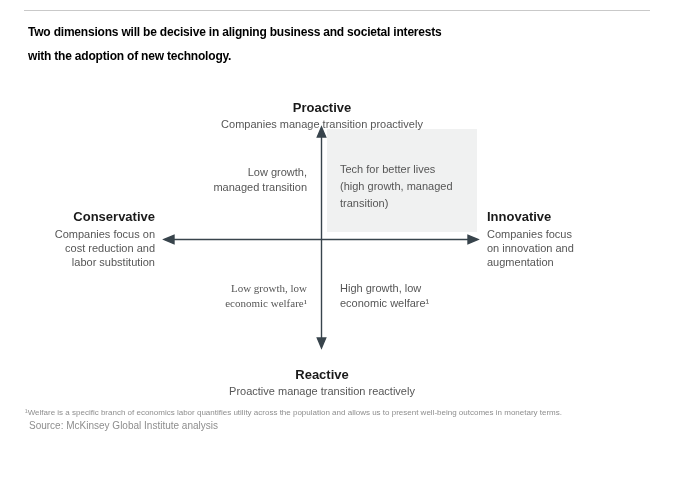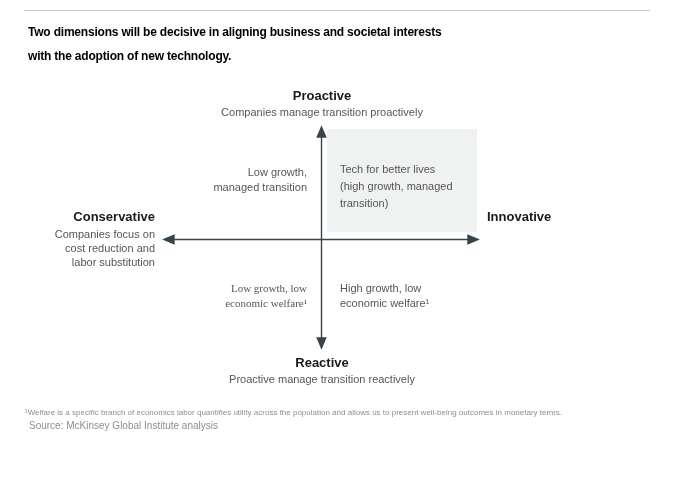--- a/index.html
+++ b/index.html
@@ -29,21 +29,21 @@
   .axis-label {
     font-size: 13px; font-weight: bold; color: #1a1a1a;
     white-space: nowrap;
   }
   .axis-desc, .quad-text {
     font-size: 11px; color: #565656;
     line-height: 15px;
     white-space: pre-line;
   }
   .nowrap { white-space: nowrap; }
-  .center-x { transform: translateX(-50%); }
+  .center-x { transform: translateX(-50%); margin-top: 12px; }
   .ta-right { text-align: right; }
 
   .highlight-box {
     left: 327px; top: 129px; width: 150px; height: 103px;
     background: #f0f1f1;
   }
 
   .axes-svg { left: 0; top: 0; width: 680px; height: 499px; pointer-events: none; }
 
   .quad-tr { left: 340px; top: 161px; line-height: 17px; }
@@ -105,20 +105,23 @@
 
   <div class="abs axis-label center-x reactive-label">Reactive</div>
   <div class="abs axis-desc nowrap center-x reactive-desc">Proactive manage transition reactively</div>
 
   <div class="abs axis-label conservative-label">Conservative</div>
   <div class="abs axis-desc ta-right conservative-desc">Companies focus on
 cost reduction and
 labor substitution</div>
 
   <div class="abs axis-label innovative-label">Innovative</div>
+  <div class="abs axis-desc innovative-desc">Companies focus
+on innovation and
+augmentation</div>
 
   <div class="abs quad-text ta-right quad-tl">Low growth,
 managed transition</div>
   <div class="abs quad-text quad-tr">Tech for better lives
 (high growth, managed
 transition)</div>
   <div class="abs quad-text ta-right quad-bl">Low growth, low
 economic welfare¹</div>
   <div class="abs quad-text quad-br">High growth, low
 economic welfare¹</div>

